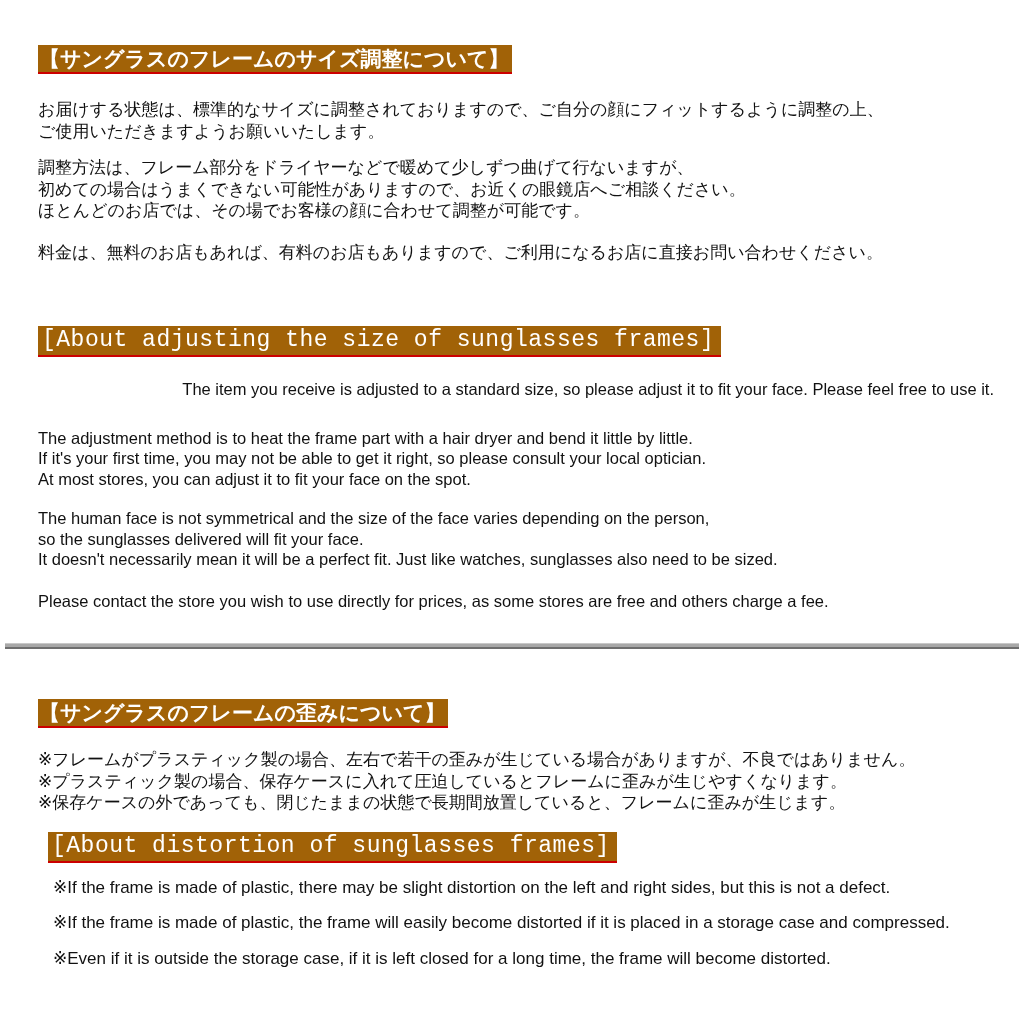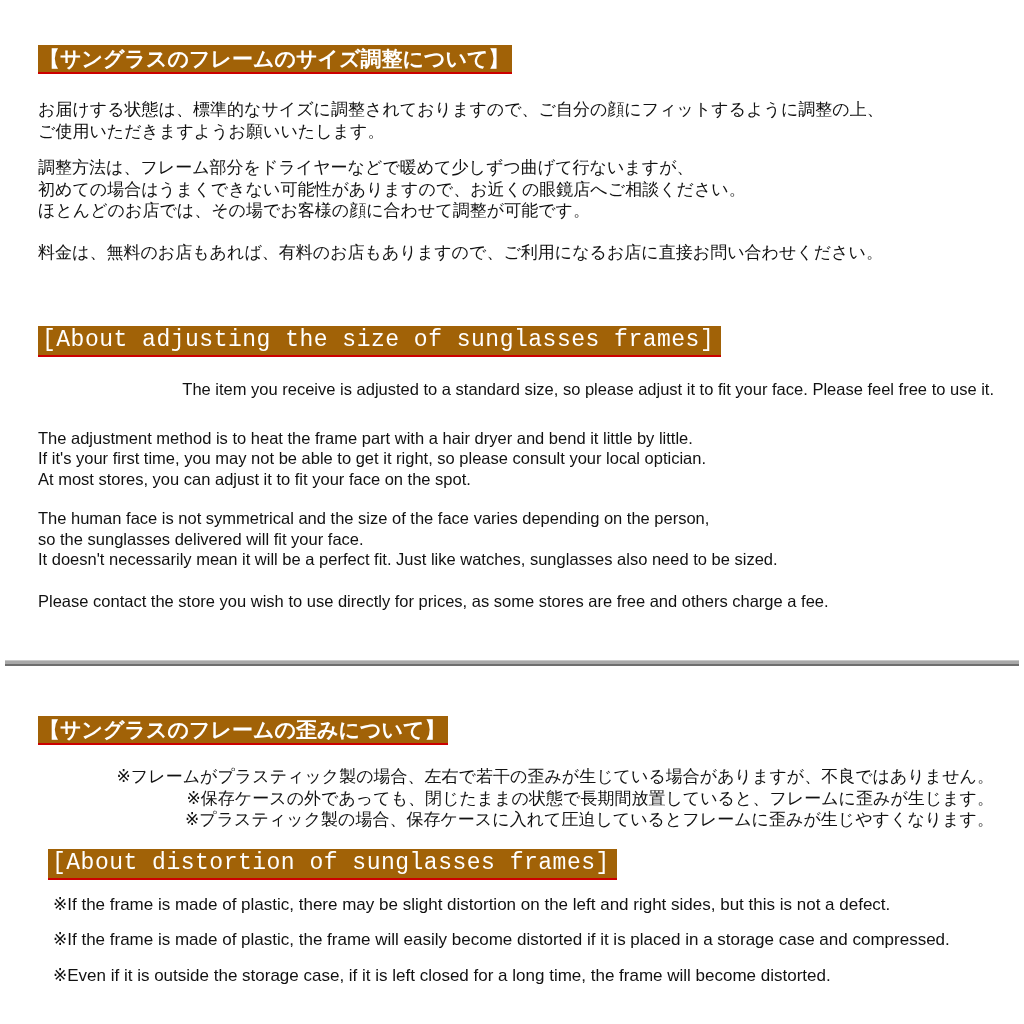--- a/index.html
+++ b/index.html
@@ -50,38 +50,37 @@
   .en-para {
     font-size: 16.5px;
     line-height: 20.5px;
     white-space: pre-line;
     margin: 0;
   }
   .note-line-jp {
     font-size: 17px;
     line-height: 21.5px;
     margin: 0;
-    text-align: right;
   }
   .note-line-en {
     font-size: 17px;
     line-height: 20.5px;
     margin: 15px;
   }
   
   .mb-h1 { margin-bottom: 25px; }
   .mb-p1 { margin-bottom: 15px; }
   .mb-p2 { margin-bottom: 16px; }
   .mb-p3 { margin-bottom: 20px; }
   .mb-p4 { margin-bottom: 63px; }
   .mb-h2 { margin-bottom: 22px; }
   .mb-ep1 { margin-bottom: 28px; text-align: right; }
   .mb-ep2 { margin-bottom: 21px; }
   .mb-ep3 { margin-bottom: 19px; }
-  .mb-ep4 { margin-bottom: 49px; }
+  .mb-ep4 { margin-bottom: 32px; }
   .mb-h3 { margin-bottom: 21px; }
   .mb-jpnotes { margin-bottom: 18px; }
   .mb-h4 { margin-bottom: 11px; padding-left: 10px; }
   .divider {
     height: 3px;
     background: #a8a8a8;
     border-bottom: 2px solid #6e6e6e;
     border-top: 1px solid #c8c8c8;
     margin: 0 5px 50px 5px;
   }
@@ -122,22 +121,22 @@
 
 <div class="content" style="padding-top:0">
 
   <section>
     <div class="heading-row mb-h3">
       <span class="red-heading jp-heading">【サングラスのフレームの歪みについて】</span>
     </div>
 
     <div class="mb-jpnotes">
       <p class="note-line-jp">※フレームがプラスティック製の場合、左右で若干の歪みが生じている場合がありますが、不良ではありません。</p>
+      <p class="note-line-jp">※プラスティック製の場合、保存ケースに入れて圧迫しているとフレームに歪みが生じやすくなります。</p>
       <p class="note-line-jp">※保存ケースの外であっても、閉じたままの状態で長期間放置していると、フレームに歪みが生じます。</p>
-      <p class="note-line-jp">※プラスティック製の場合、保存ケースに入れて圧迫しているとフレームに歪みが生じやすくなります。</p>
     </div>
 
     <div class="heading-row mb-h4">
       <span class="red-heading en-heading">[About distortion of sunglasses frames]</span>
     </div>
 
     <div>
       <p class="note-line-en">※If the frame is made of plastic, there may be slight distortion on the left and right sides, but this is not a defect.</p>
       <p class="note-line-en">※If the frame is made of plastic, the frame will easily become distorted if it is placed in a storage case and compressed.</p>
       <p class="note-line-en">※Even if it is outside the storage case, if it is left closed for a long time, the frame will become distorted.</p>

